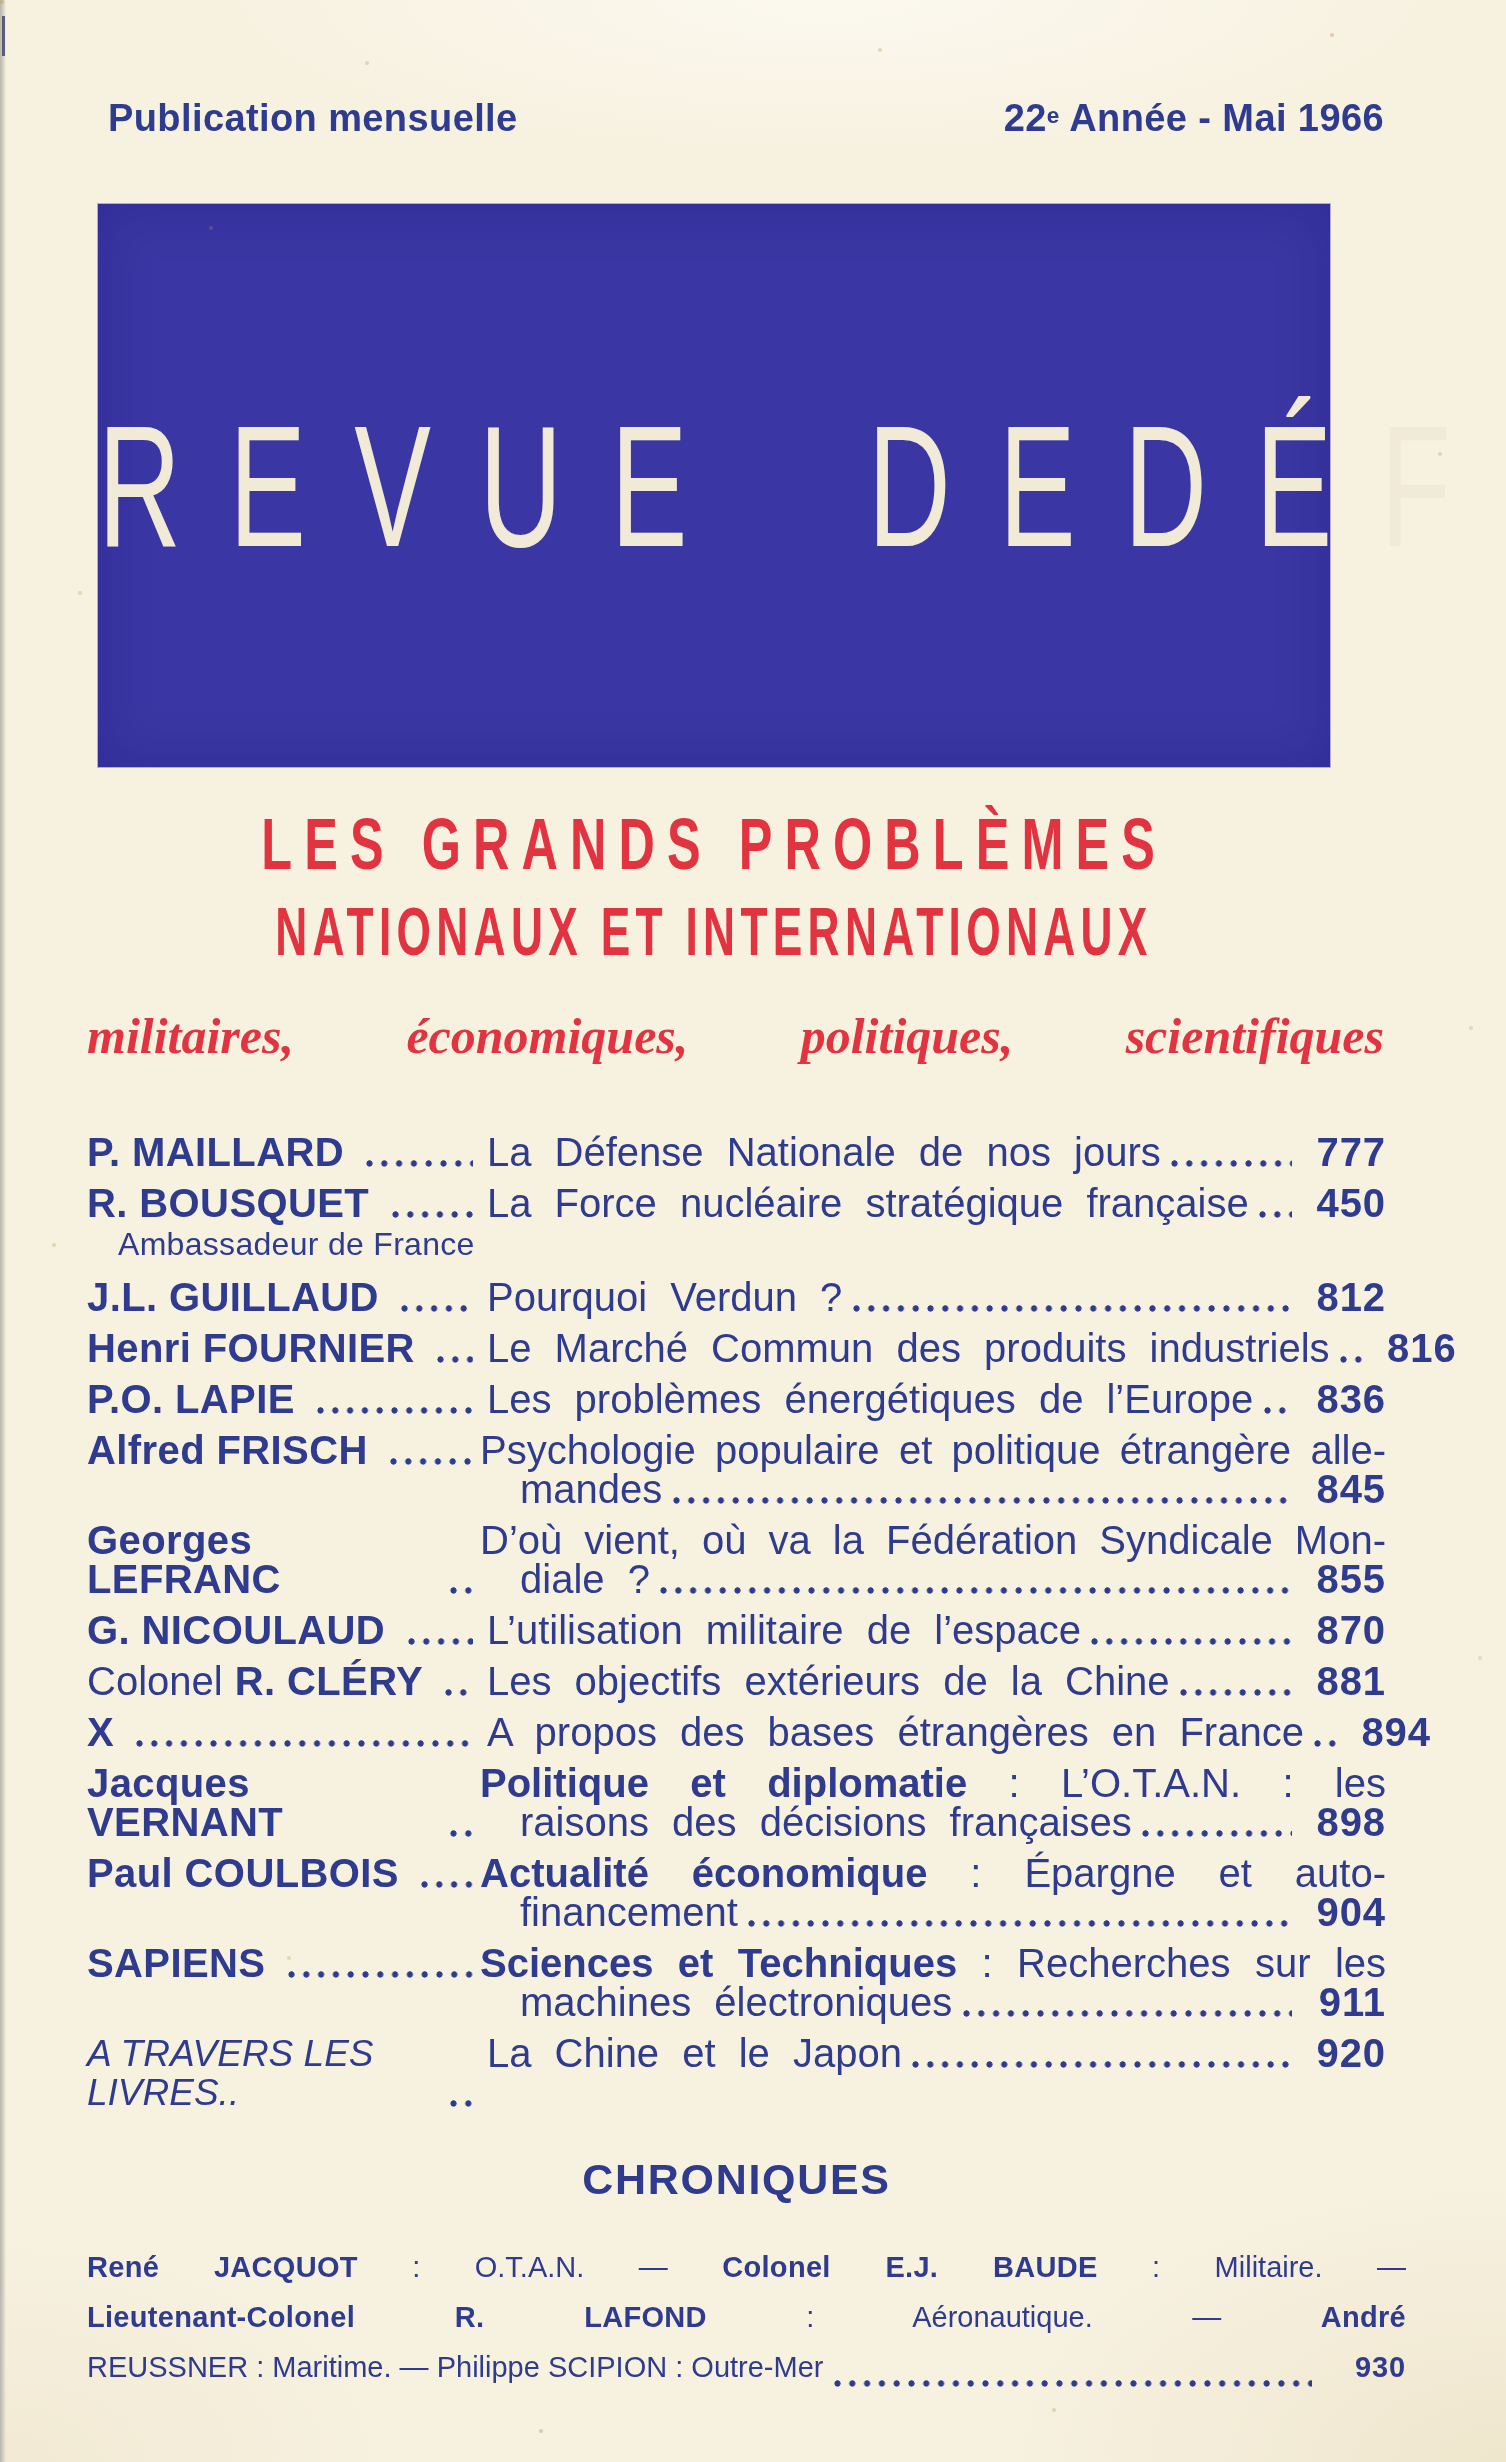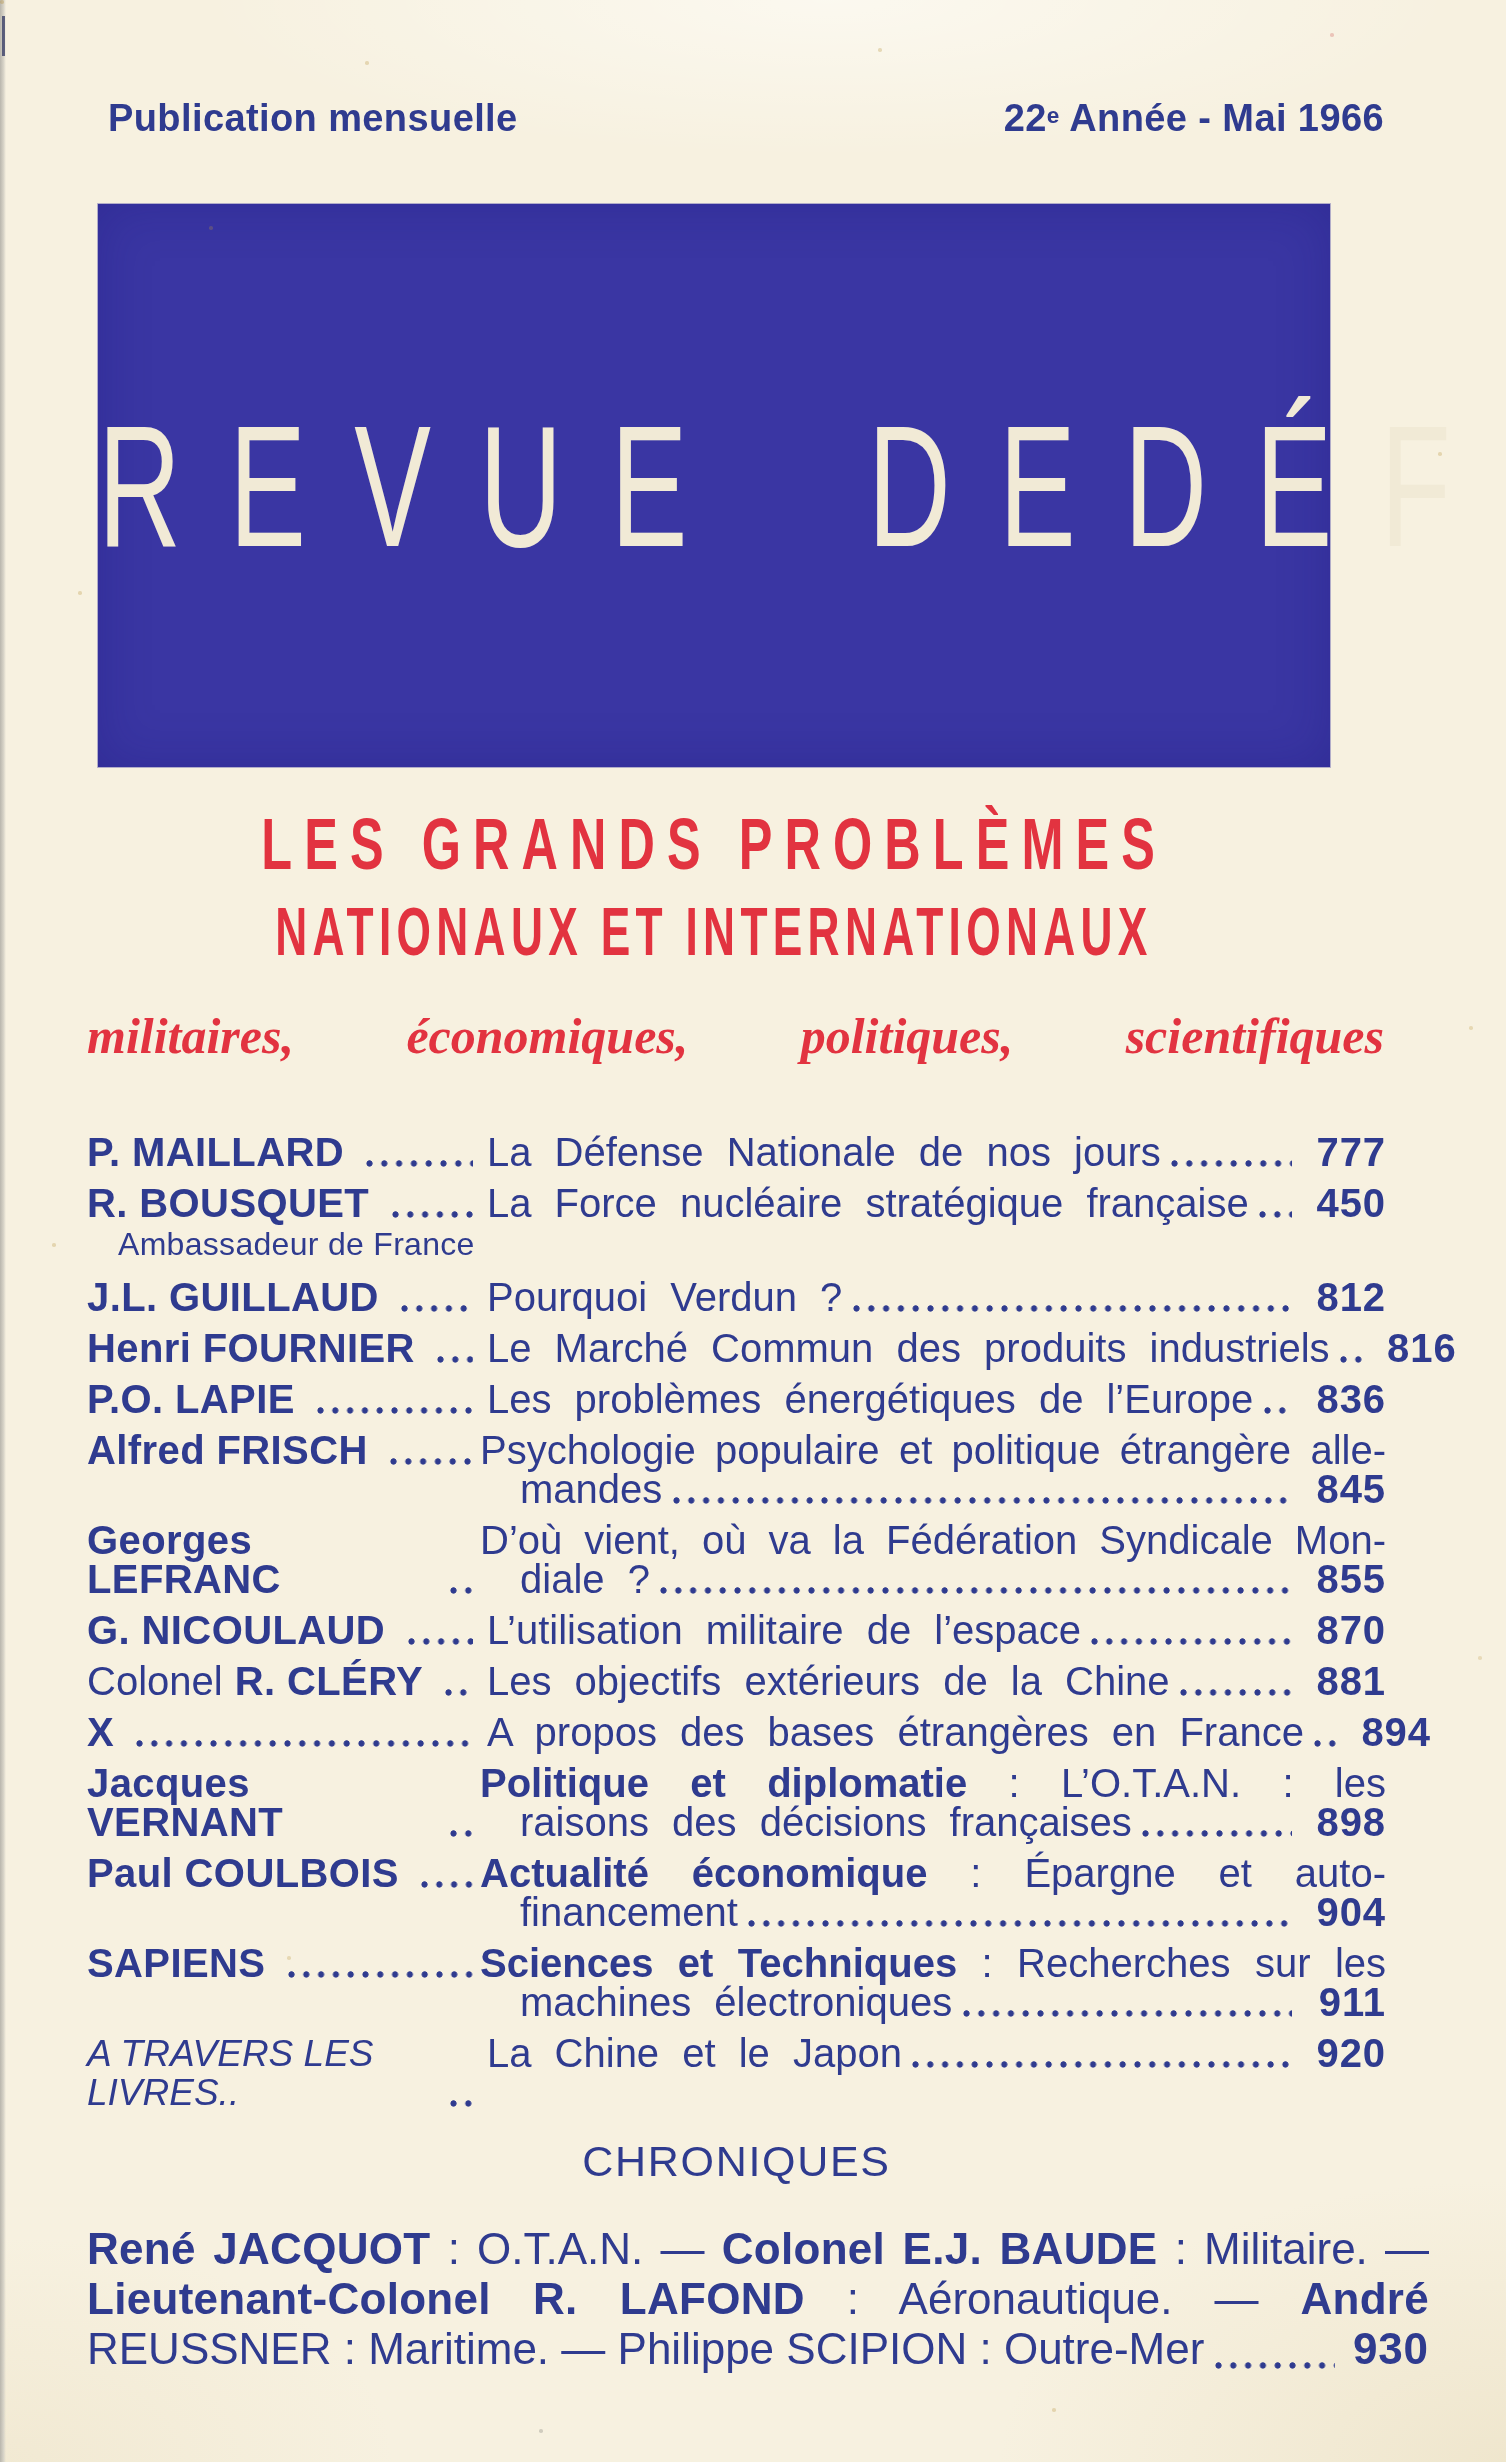--- a/index.html
+++ b/index.html
@@ -55,22 +55,22 @@
   .tline{display:flex;align-items:flex-start;word-spacing:.30em;}
   .tline .txt{white-space:nowrap;margin-left:7px;}
   .tline.wrapfirst{display:block;text-align:justify;text-align-last:justify;word-spacing:.1em;}
   .tline .ind{margin-left:40px;}
   .tline .b{font-weight:bold;}
   .leader{flex:1 1 auto;min-width:22.6px;height:10.4px;align-self:flex-end;margin:0 7px 3.5px 10.4px;
     background:radial-gradient(circle at 3.5px 4.3px,#2f3b8f 2.7px,transparent 3.4px) left bottom repeat-x;
     background-size:14.8px 8.7px;}
   .page{flex:0 0 87px;width:87px;text-align:right;font-weight:bold;letter-spacing:0.9px;}
 
-  .chron-h{ text-align:center;margin:25px 120px 0 87px;font-weight:normal;font-size:43px;letter-spacing:1.7px;}
-  .chron{margin:38px 77px 0 87px;font-size:44px;line-height:50px;}
+  .chron-h{ text-align:center;margin:43px 120px 0 87px;font-weight:bold;font-size:43px;letter-spacing:1.7px;}
+  .chron{margin:38px 100px 0 87px;font-size:29px;line-height:50px;}
   .c-line{text-align:justify;text-align-last:justify;}
   .c-line .b{font-weight:bold;letter-spacing:0.3px;}
   .c-line3{display:flex;align-items:flex-start;}
 </style>
 </head>
 <body>
 
 <div class="scan-edge"></div>
 <div class="scan-tick"></div>
 <div class="speckles"></div>

